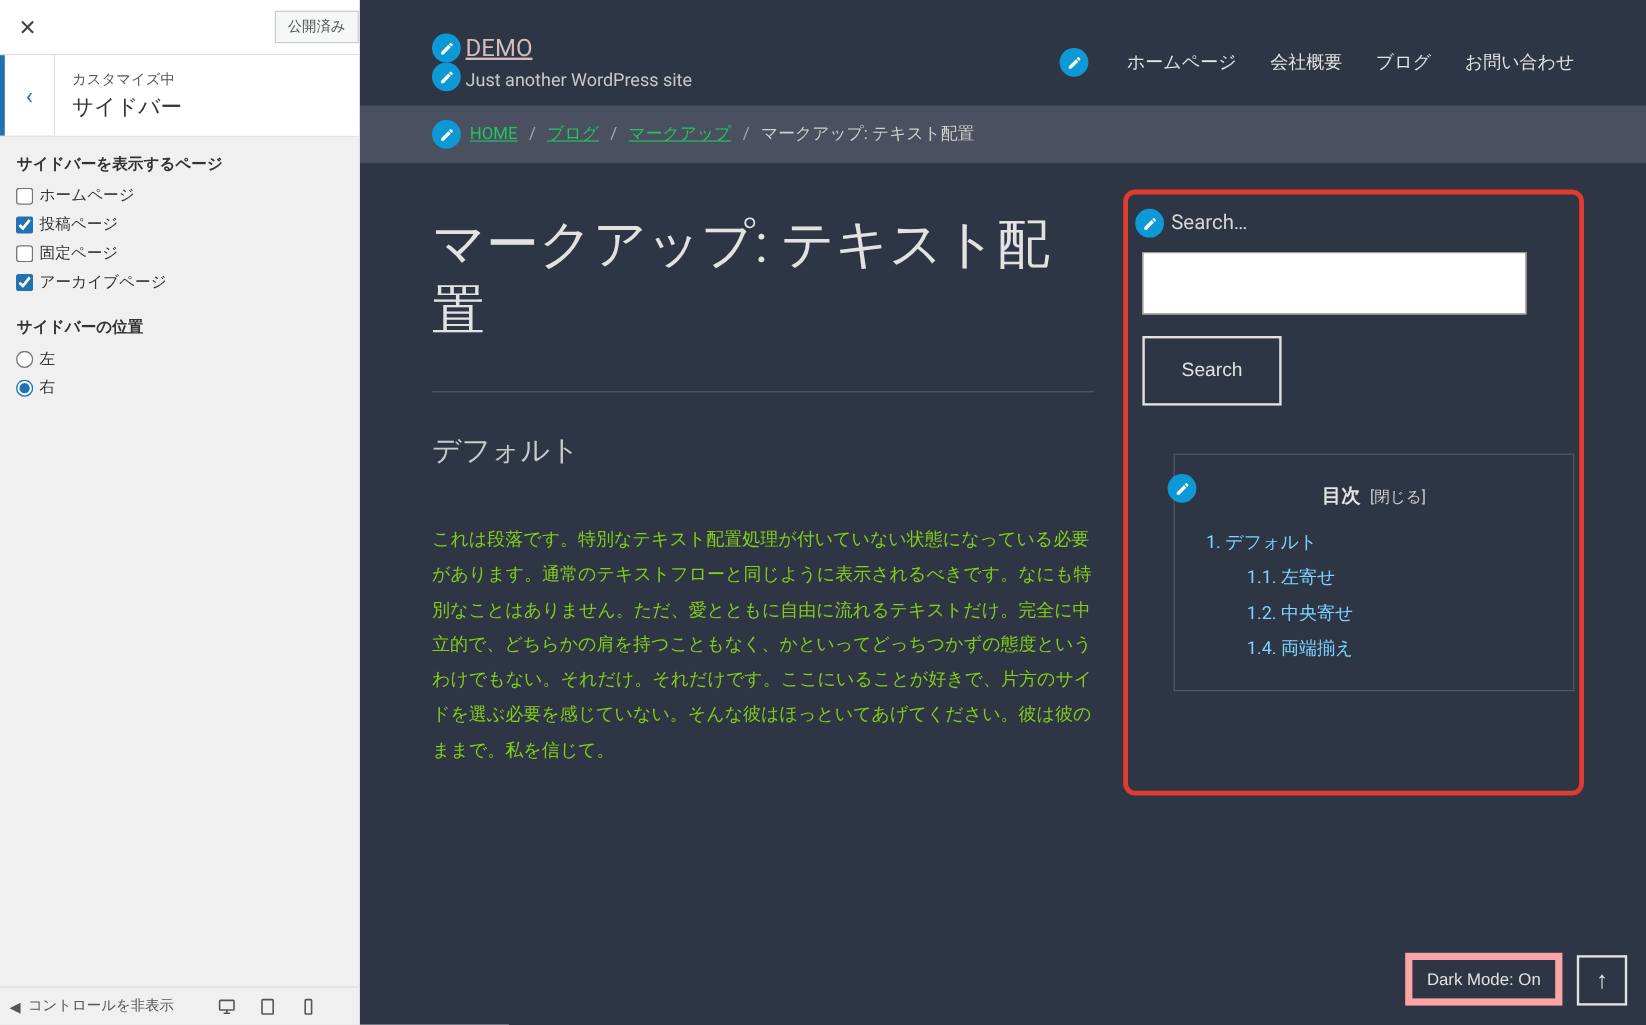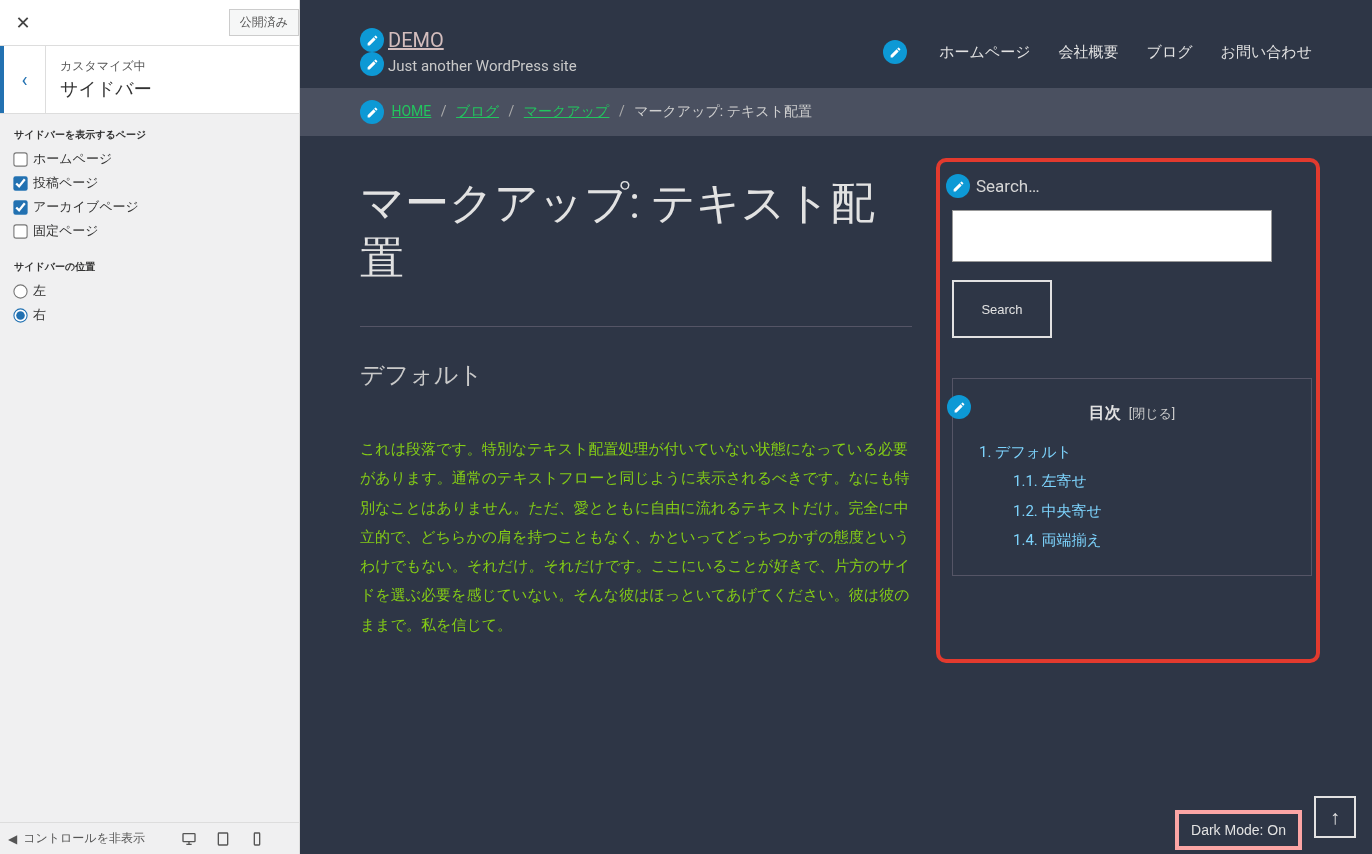--- a/index.html
+++ b/index.html
@@ -9,21 +9,21 @@
 .customizer { width: 300px; height: 854px; background: #f0f0f1; border-right: 1px solid #ddd; display: flex; flex-direction: column; position: relative; }
 .customizer-top { height: 46px; display: flex; align-items: center; border-bottom: 1px solid #ddd; background: #fff; }
 .close-btn { width: 46px; height: 46px; display: flex; align-items: center; justify-content: center; font-size: 18px; color: #444; cursor: pointer; }
 .publish-btn { margin-left: auto; margin-right: 0; background: #f6f7f7; border: 1px solid #ccc; padding: 4px 10px; font-size: 12px; color: #555; cursor: pointer; }
 .section-header { display: flex; background: #fff; border-bottom: 1px solid #ddd; }
 .back-btn { width: 46px; display: flex; align-items: center; justify-content: center; border-left: 4px solid #2271b1; border-right: 1px solid #ddd; cursor: pointer; color: #2271b1; font-size: 20px; }
 .section-title-wrap { padding: 12px 14px; flex: 1; background: #fff; }
 .section-subtitle { font-size: 12px; color: #555; }
 .section-title { font-size: 18px; color: #333; margin-top: 2px; }
 .controls { padding: 14px; font-size: 14px; color: #333; }
-.control-label { font-weight: bold; font-size: 10px; margin-bottom: 8px; display: block; }
+.control-label { font-weight: bold; font-size: 13px; margin-bottom: 8px; display: block; }
 .check-row, .radio-row { display: flex; align-items: center; gap: 6px; margin-bottom: 6px; font-size: 13px; }
 .check-row input, .radio-row input { transform: scale(1.1); accent-color: #2271b1; }
 .control-group { margin-bottom: 20px; }
 .customizer-footer { position: absolute; bottom: 0; left: 0; right: 0; height: 32px; background: #f0f0f1; border-top: 1px solid #ddd; display: flex; align-items: center; padding: 0 8px; gap: 14px; }
 .customizer-footer .toggle-ctrl { display: flex; align-items: center; gap: 6px; font-size: 12px; color: #555; cursor: pointer; }
 .device-icons { display: flex; gap: 18px; margin-left: 22px; }
 .device-icon { width: 16px; height: 16px; color: #555; cursor: pointer; }
 
 
 .preview { flex: 1; height: 854px; background: #2e3646; color: #d0d0d0; overflow: hidden; position: relative; }
@@ -43,33 +43,33 @@
 .page-title { font-size: 44px; line-height: 1.25; color: #e2e2e2; font-weight: normal; margin-bottom: 24px; }
 .hr { border: 0; border-top: 1px solid #556; margin: 40px 0 32px; }
 .h2 { font-size: 24px; color: #c9c9c9; font-weight: normal; margin-bottom: 44px; }
 .para { font-size: 15px; line-height: 1.95; color: #84cc16; }
 
 .sidebar-widgets { width: 360px; position: relative; }
 .highlight-box { position: absolute; top: -18px; left: -16px; right: -8px; height: 505px; border: 4px solid #e23a2e; border-radius: 10px; pointer-events: none; }
 .widget-search { margin-bottom: 40px; position: relative; }
 .widget-label { font-size: 17px; color: #d5d5d5; margin-bottom: 14px; display: inline-block; }
 .search-input { width: 320px; height: 52px; background: #fff; border: 1px solid #999; padding: 0 10px; font-size: 15px; }
-.search-btn { margin-top: 18px; width: 100px; height: 58px; background: transparent; border: 2px solid #e2e2e2; color: #e2e2e2; font-size: 13px; cursor: pointer; }
-.toc-box { border: 1px solid #556; padding: 24px 18px 20px; position: relative; }
+.search-btn { margin-top: 18px; width: 116px; height: 58px; background: transparent; border: 2px solid #e2e2e2; color: #e2e2e2; font-size: 16px; cursor: pointer; }
+.toc-box { border: 1px solid #556; padding: 24px 18px 20px; position: relative; margin-left: 26px; }
 .toc-title { text-align: center; margin-bottom: 14px; font-size: 16px; color: #e2e2e2; }
 .toc-title .strong { font-weight: bold; }
 .toc-title .toggle { font-size: 13px; color: #ccc; margin-left: 4px; }
 .toc-list { list-style: none; font-size: 15px; color: #7dd3fc; line-height: 1.95; }
 .toc-list .lvl1 { padding-left: 8px; }
 .toc-list .lvl2 { padding-left: 42px; }
 
-.dark-mode-btn { position: absolute; bottom: 4px; right: 70px; border: 4px solid #fca5a5; background: transparent; color: #e2e2e2; padding: 8px 12px; font-size: 14px; cursor: pointer; }
+.dark-mode-btn { position: absolute; bottom: 16px; right: 70px; border: 6px solid #fca5a5; background: transparent; color: #e2e2e2; padding: 8px 12px; font-size: 14px; cursor: pointer; }
 .scroll-top-btn { position: absolute; bottom: 16px; right: 16px; width: 42px; height: 42px; border: 2px solid #e2e2e2; background: transparent; color: #e2e2e2; display: flex; align-items: center; justify-content: center; cursor: pointer; font-size: 20px; }
 
-.brand-row, .tagline-row { display: flex; align-items: center; }
+.brand-row, .tagline-row { display: flex; align-items: flex-end; }
 </style>
 </head>
 <body>
 
 <div class="customizer">
   <div class="customizer-top">
     <div class="close-btn">
       <span>✕</span>
     </div>
     <button class="publish-btn">公開済み</button>
@@ -89,26 +89,26 @@
       <span class="control-label">サイドバーを表示するページ</span>
       <label class="check-row">
           <input type="checkbox" style="">
           <span>ホームページ</span>
         </label>
       <label class="check-row">
           <input type="checkbox" checked="" style="">
           <span>投稿ページ</span>
         </label>
       <label class="check-row">
+          <input type="checkbox" style="">
+          <span>固定ページ</span>
+        </label>
+      <label class="check-row">
           <input type="checkbox" checked="" style="">
           <span>アーカイブページ</span>
-        </label>
-      <label class="check-row">
-          <input type="checkbox" style="">
-          <span>固定ページ</span>
         </label>
     </div>
     <div class="control-group">
       <span class="control-label">サイドバーの位置</span>
       <label class="radio-row">
           <input type="radio" name="pos" style="">
           <span>左</span>
         </label>
       <label class="radio-row">
           <input type="radio" name="pos" checked="" style="">

